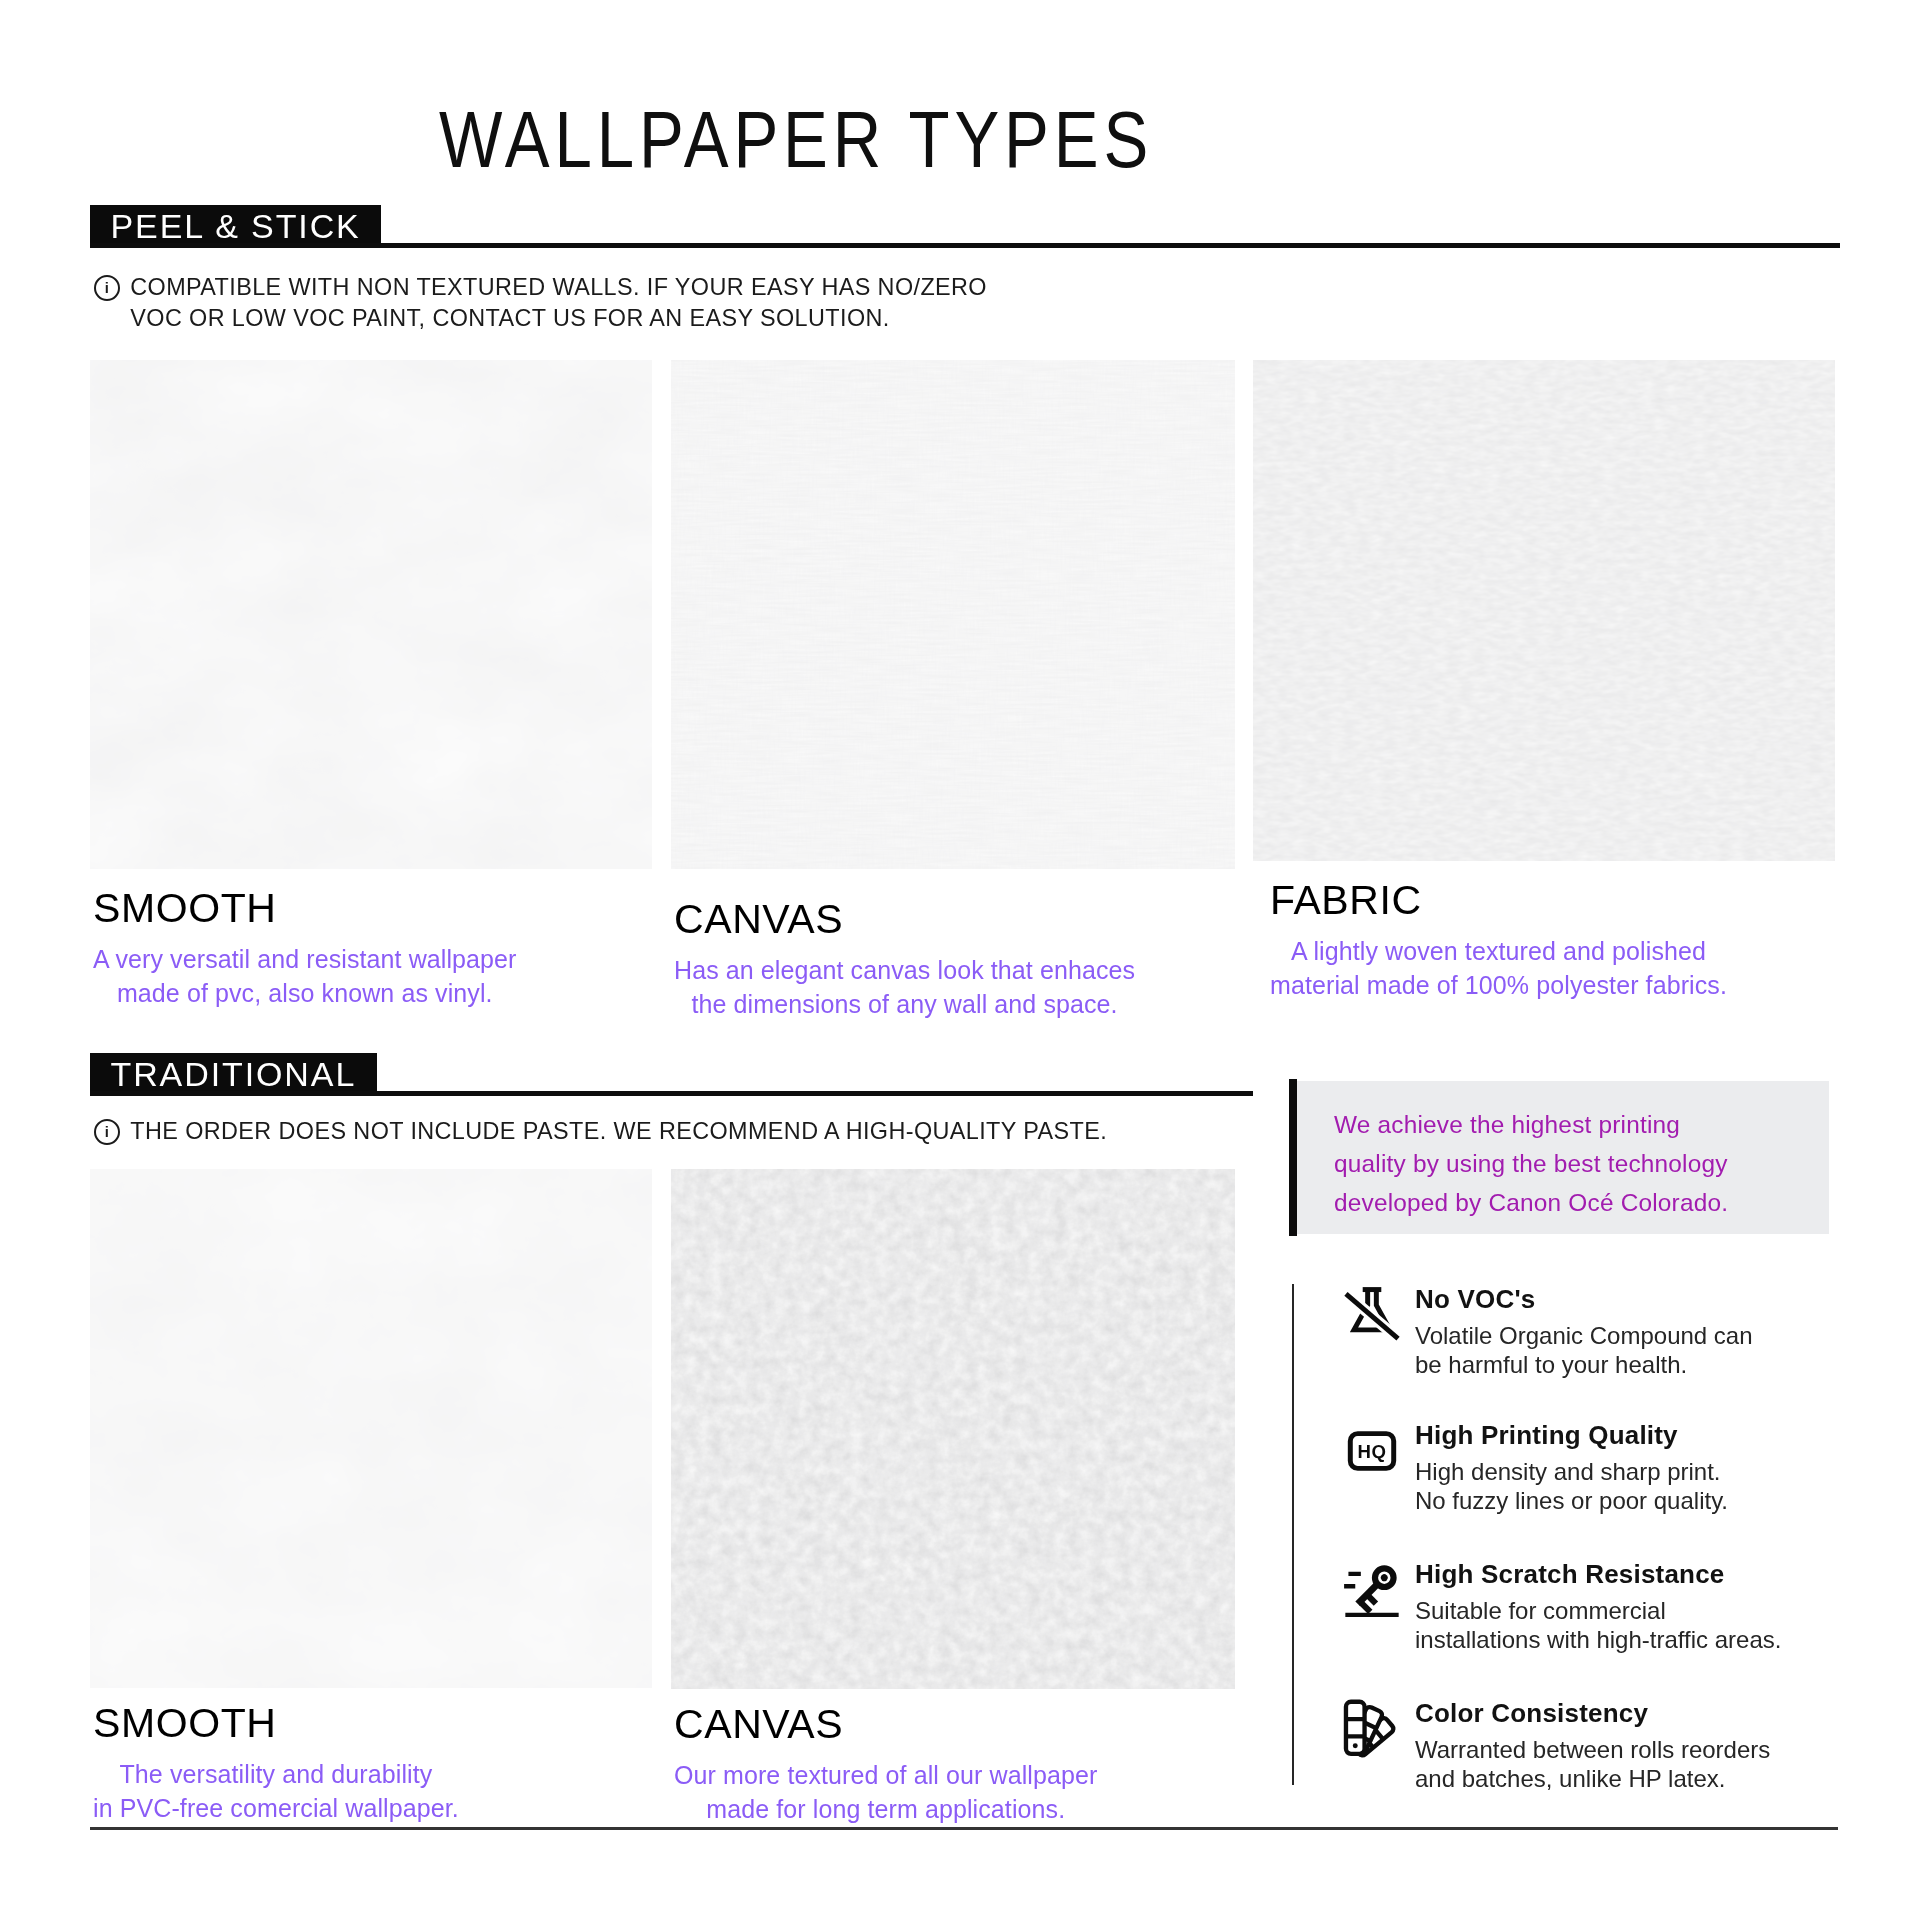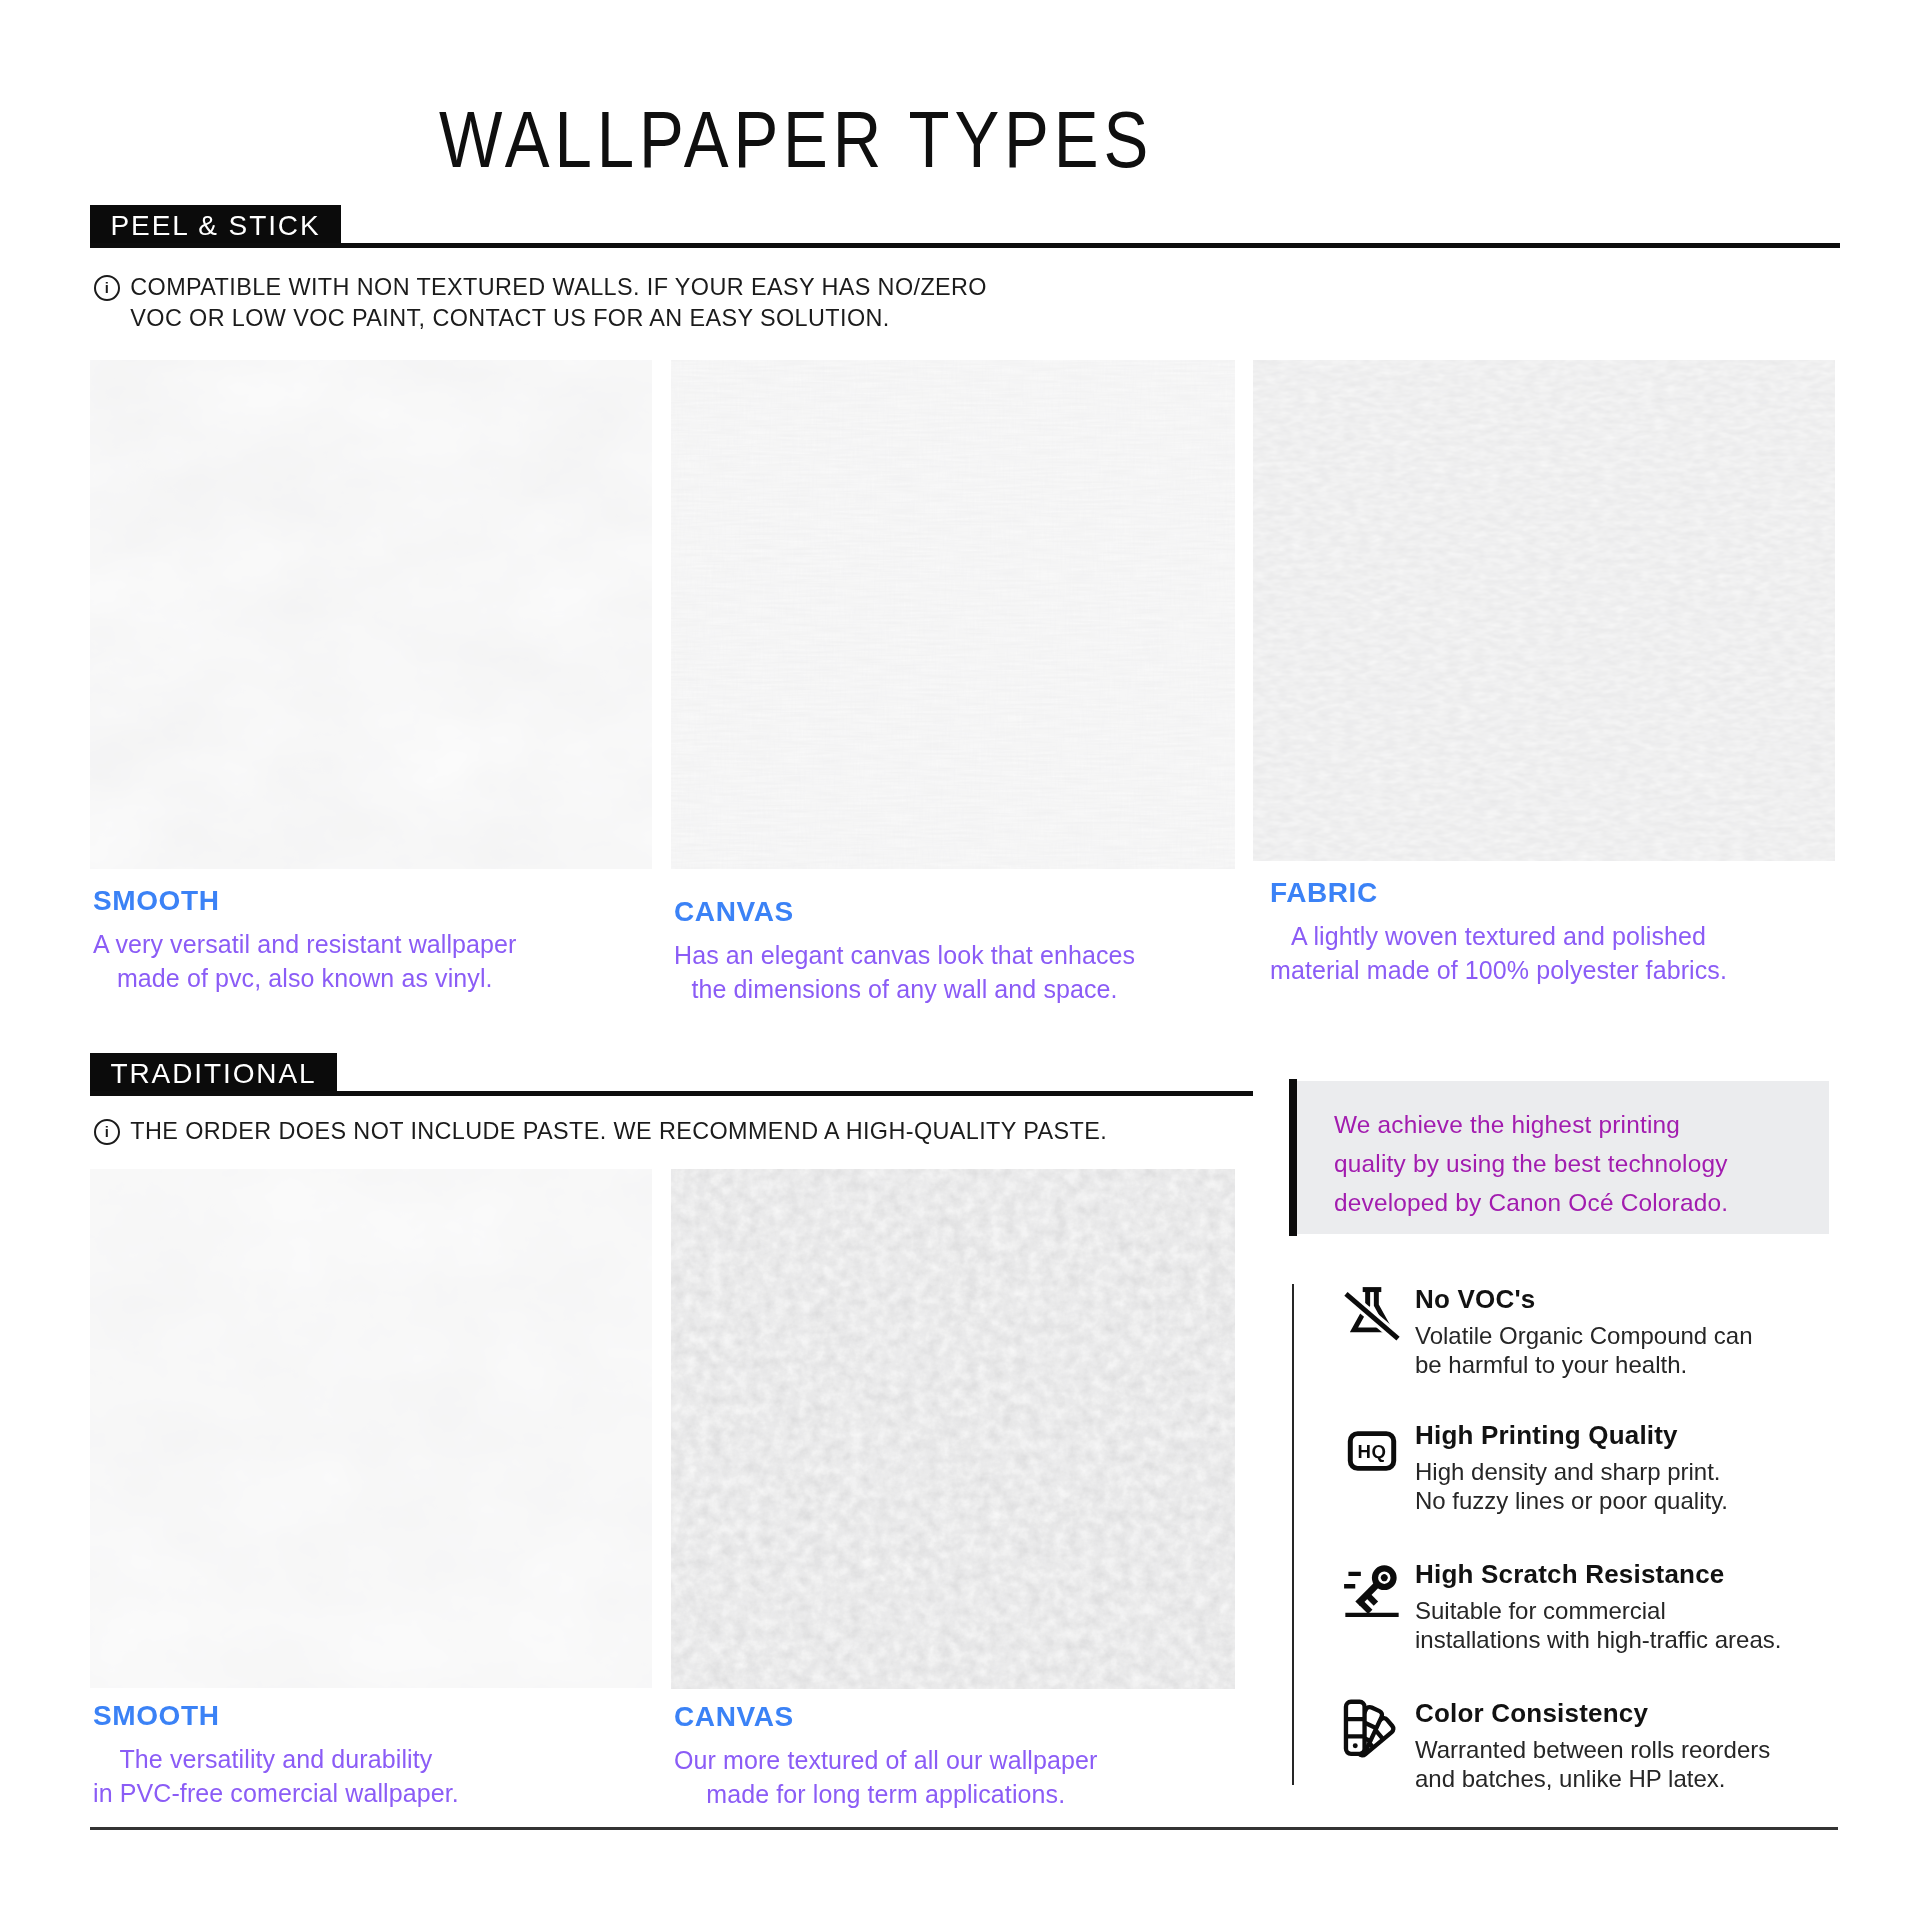--- a/index.html
+++ b/index.html
@@ -6,21 +6,21 @@
   .page{position:relative;width:1926px;height:1926px;background:#ffffff;overflow:hidden;
         font-family:"Liberation Sans", sans-serif;color:#151515;}
 
   
   .title{position:absolute;left:439px;top:94px;margin:0;font-size:80px;font-weight:500;
          letter-spacing:5.8px;white-space:nowrap;color:#0f0f0f;
          transform:scaleX(0.84);transform-origin:left top;}
 
   
   .sec-label{position:absolute;background:#0b0b0b;color:#ffffff;height:42px;display:flex;
-             align-items:center;padding:0 20.5px;font-size:28px;font-weight:500;letter-spacing:1.9px;
+             align-items:center;padding:0 20.5px;font-size:34px;font-weight:500;letter-spacing:1.9px;
              white-space:nowrap;}
   #label-peel{left:90px;top:205px;}
   #label-trad{left:90px;top:1053px;}
   .rule{position:absolute;background:#0d0d0d;height:4.5px;}
   #rule-peel{left:90px;top:243px;width:1750px;}
   #rule-trad{left:90px;top:1091px;width:1163px;}
 
   
   .note{position:absolute;display:flex;gap:10.3px;font-size:23.4px;line-height:31px;
         letter-spacing:0.4px;color:#1b1b1b;}
@@ -35,21 +35,21 @@
   .swatch{position:absolute;margin:0;background:#fbfbfb;overflow:hidden;}
   .swatch svg{display:block;width:100%;height:100%;}
   #sw-p1{left:90px;top:360px;width:562px;height:509px;}
   #sw-p2{left:671px;top:360px;width:564px;height:509px;}
   #sw-p3{left:1253px;top:360px;width:582px;height:501px;}
   #sw-t1{left:90px;top:1169px;width:562px;height:519px;}
   #sw-t2{left:671px;top:1169px;width:564px;height:520px;}
 
   
   .caption{position:absolute;}
-  .caption h3{margin:0;font-size:28px;font-weight:700;letter-spacing:0.6px;color:#3b82f6;white-space:nowrap;}
+  .caption h3{margin:0;font-size:41px;font-weight:400;letter-spacing:0.6px;color:#000000;white-space:nowrap;}
   .caption .desc{margin-top:10.3px;font-size:25px;line-height:34px;color:#8b5cf6;letter-spacing:0.1px;text-align:center;}
   .caption .desc div{white-space:nowrap;}
   #cap-p1{left:93px;top:885px;}
   #cap-p2{left:674px;top:896px;}
   #cap-p3{left:1270px;top:877px;}
   #cap-t1{left:93px;top:1700px;}
   #cap-t2{left:674px;top:1701px;}
 
   
   .quote-bar{position:absolute;left:1289px;top:1079px;width:7.7px;height:157px;background:#0c0c0c;}

